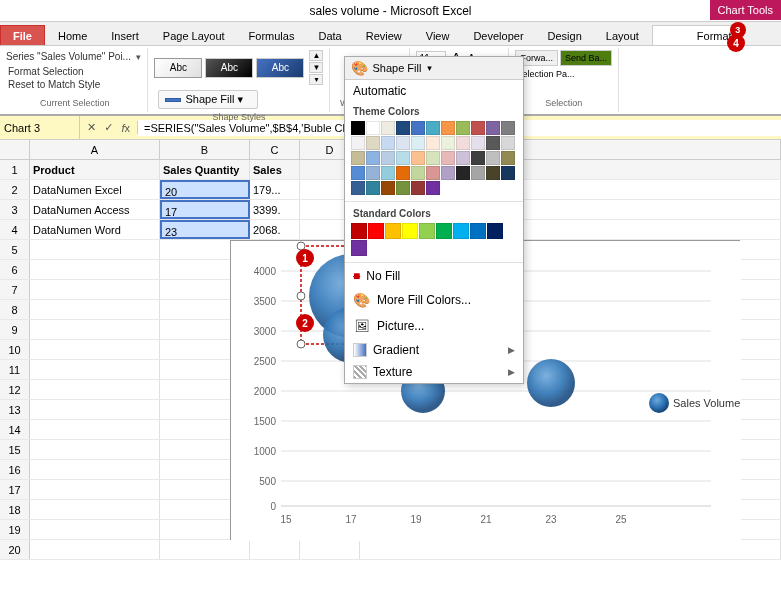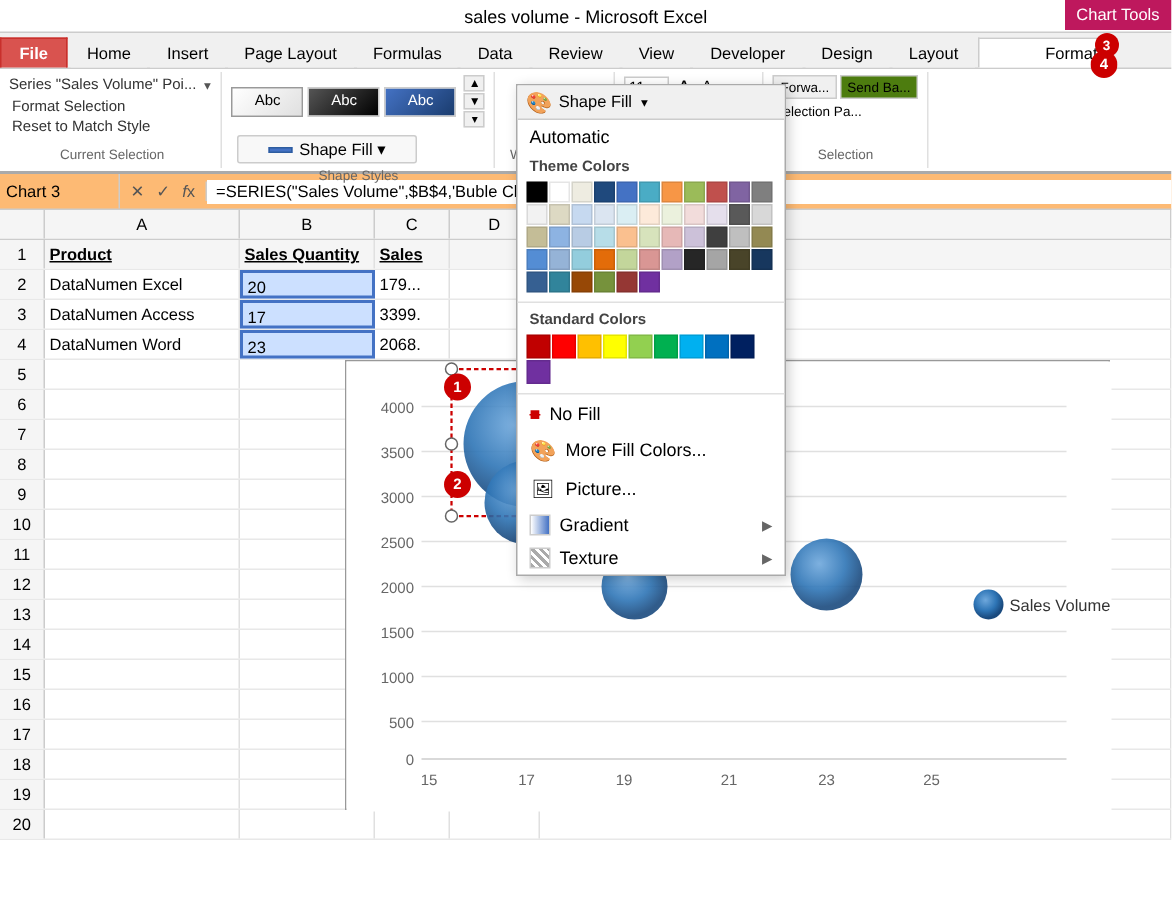--- a/index.html
+++ b/index.html
@@ -132,36 +132,36 @@
     .shape-fill-section {
       display: flex;
       flex-direction: column;
       gap: 2px;
       padding: 3px 4px;
     }
     .shape-fill-btn {
       display: flex;
       align-items: center;
       gap: 4px;
-      padding: 2px 20px;
+      padding: 2px 6px;
       border: 1px solid #ccc;
       background: #f8f8f8;
       cursor: pointer;
       font-size: 11px;
       border-radius: 2px;
       min-width: 100px;
     }
 
     
     .formula-bar {
       display: flex;
       align-items: center;
       border-bottom: 1px solid #ccc;
       height: 24px;
-      background: #fdba74;
+      background: #fef9c3;
     }
     .name-box {
       width: 80px;
       border-right: 1px solid #ccc;
       padding: 2px 4px;
       font-size: 11px;
       height: 100%;
       display: flex;
       align-items: center;
     }
@@ -236,21 +236,21 @@
       line-height: 20px;
     }
     .data-cell {
       border-right: 1px solid #e0e0e0;
       font-size: 11px;
       line-height: 20px;
       padding: 0 3px;
       overflow: hidden;
     }
     .data-cell.selected-col { background: #cce0ff; border: 2px solid #4472c4; }
-    .header-row .data-cell { font-weight: bold; background: #f5f5f5; text-decoration: underline; }
+    .header-row .data-cell { font-weight: bold; background: #f5f5f5; }
 
     
     .chart-area {
       position: absolute;
       top: 0;
       left: 230px;
       width: 510px;
       height: 310px;
       background: #fff;
       border: 1px solid #999;

